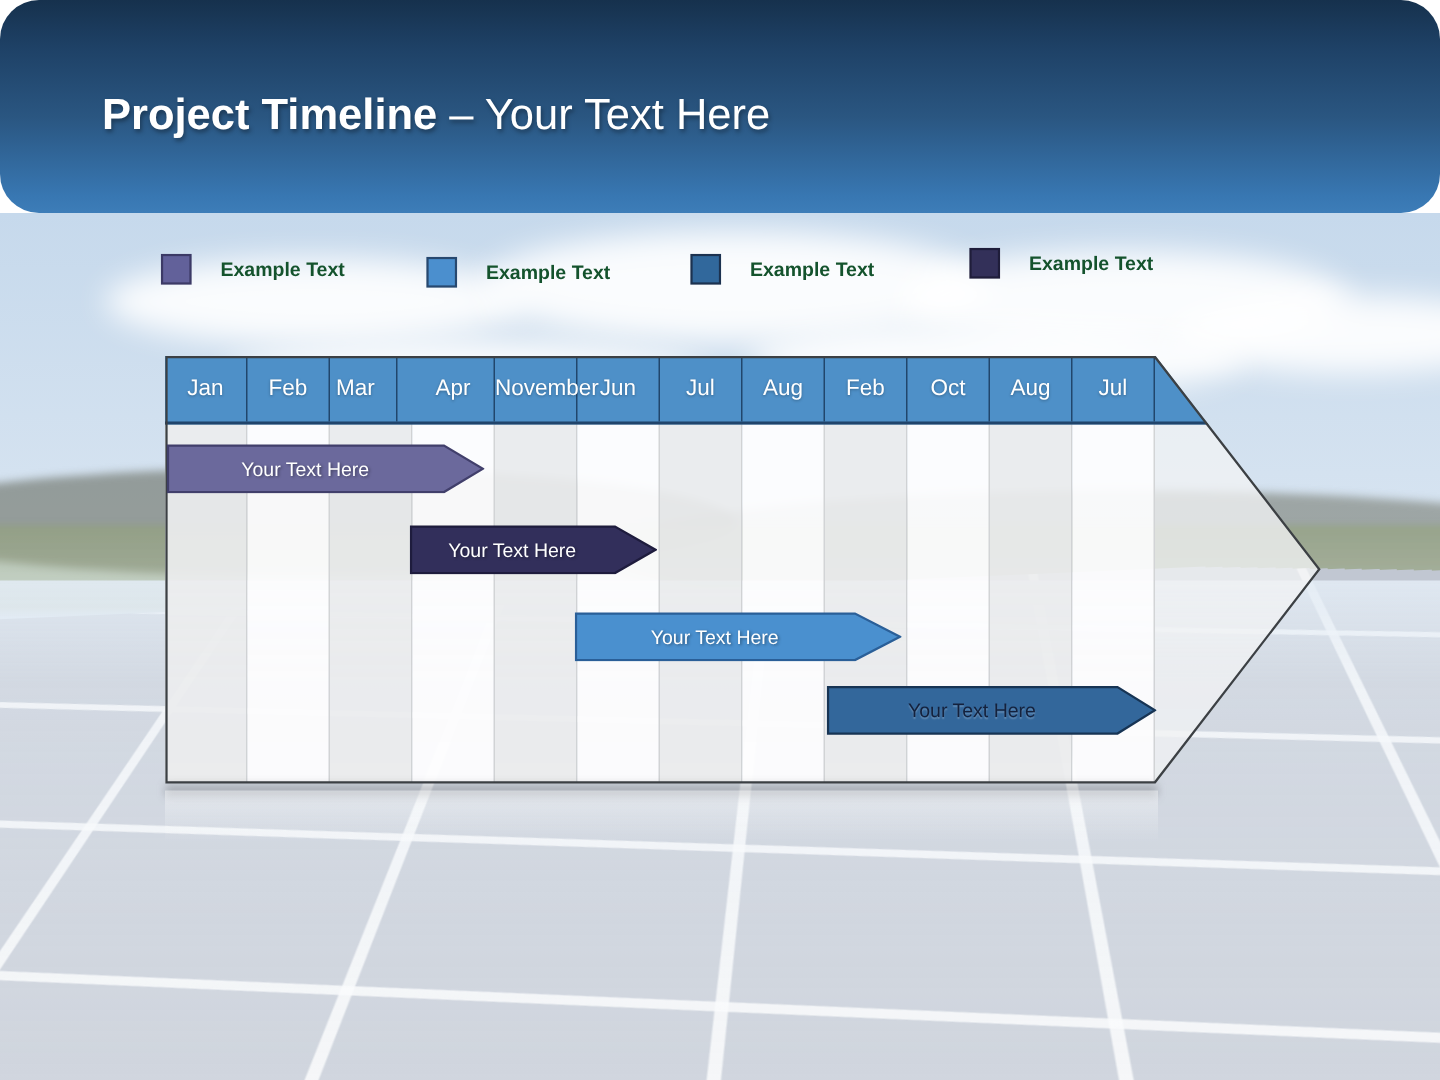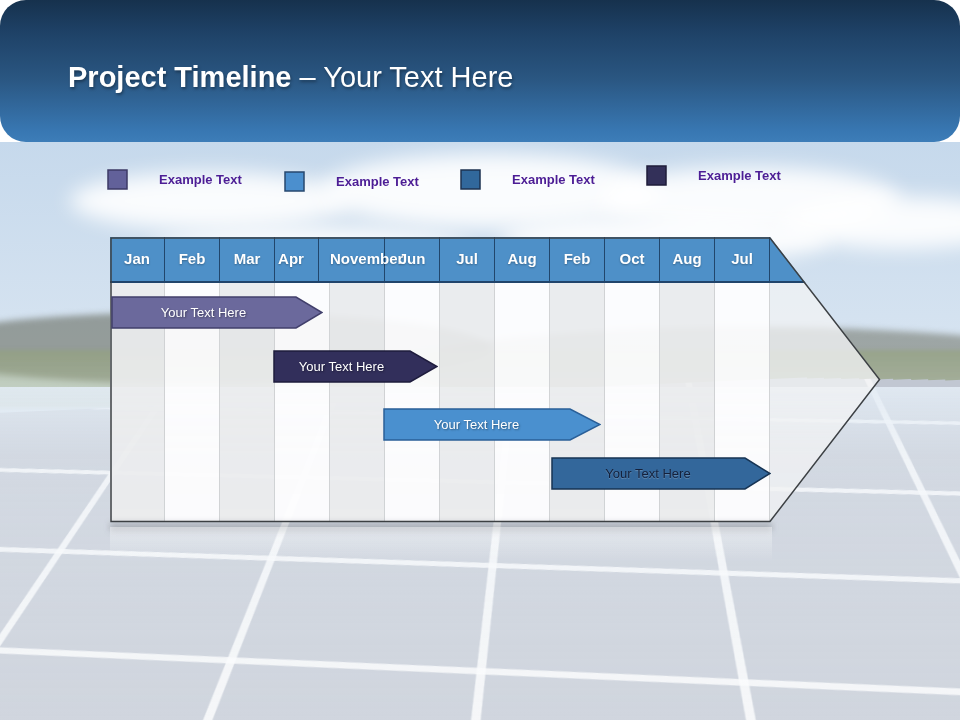--- a/index.html
+++ b/index.html
@@ -29,26 +29,26 @@
       repeating-linear-gradient(90deg,rgba(255,255,255,0.85) 0 6px,rgba(255,255,255,0) 6px 170px),
       repeating-linear-gradient(0deg,rgba(255,255,255,0.85) 0 6px,rgba(255,255,255,0) 6px 112px);
     transform-origin:50% 0;transform:perspective(1100px) rotateX(62deg) rotateZ(7deg);}
   .haze{position:absolute;left:0;top:245px;width:1000px;height:340px;pointer-events:none;
     background:linear-gradient(180deg,rgba(226,235,244,0.9) 0%,rgba(232,239,246,0.45) 20%,rgba(244,247,250,0.3) 100%);}
 
   
   .legend{position:absolute;left:0;top:163px;width:960px;height:34px;}
   .legend-item{position:absolute;display:flex;align-items:center;}
   .legend-item svg{display:block;}
-  .legend-label{margin-left:31px;font-size:13px;font-weight:bold;color:#4c1d95;white-space:nowrap;}
+  .legend-label{margin-left:19px;font-size:13px;font-weight:bold;color:#14532d;white-space:nowrap;}
 
   
   .timeline{position:absolute;left:110px;top:237px;width:772px;height:286px;}
   .tl-clip{position:absolute;left:0;top:0;width:770px;height:285px;
-    clip-path:polygon(0px 0px,660px 0px,770px 142.5px,660px 285px,0px 285px);font-weight:bold;}
+    clip-path:polygon(0px 0px,660px 0px,770px 142.5px,660px 285px,0px 285px);}
   .col{position:absolute;top:0;height:285px;width:55px;border-right:1px solid rgba(205,207,210,0.9);box-sizing:border-box;}
   .col.odd{background:rgba(236,237,238,0.93);}
   .col.even{background:rgba(253,253,254,0.95);}
   .tri-zone{position:absolute;left:660px;top:0;width:110px;height:285px;background:rgba(241,242,244,0.78);}
   .tl-header{position:absolute;left:0;top:0;width:770px;height:46px;background:#4e90c8;
     border-bottom:2px solid rgba(25,55,90,0.85);box-sizing:border-box;}
   .mcell{position:absolute;top:0;height:44px;width:55px;box-sizing:border-box;border-right:1.5px solid #21466c;
     color:#ffffff;font-size:15px;line-height:44px;text-align:center;text-shadow:0 1px 2px rgba(0,0,0,0.3);}
   .mcell.last{border-right:none;}
   .outline{position:absolute;left:0;top:0;pointer-events:none;}
@@ -126,22 +126,22 @@
       <div class="col odd" style="left:330px;"></div>
       <div class="col even" style="left:385px;"></div>
       <div class="col odd" style="left:440px;"></div>
       <div class="col even" style="left:495px;"></div>
       <div class="col odd" style="left:550px;"></div>
       <div class="col even" style="left:605px;"></div>
       <div class="tri-zone"></div>
       <div class="tl-header">
         <div class="mcell" style="left:0px;">Jan</div>
         <div class="mcell" style="left:55px;">Feb</div>
-        <div class="mcell" style="left:110px;">Mar</div>
-        <div class="mcell" style="left:154px;text-align:center;">Apr</div>
+        <div class="mcell" style="left:100px;">Mar</div>
+        <div class="mcell" style="left:165px;text-align:center;">Apr</div>
         <div class="mcell" style="left:220px;">November</div>
         <div class="mcell" style="left:275px;">Jun</div>
         <div class="mcell" style="left:330px;">Jul</div>
         <div class="mcell" style="left:385px;">Aug</div>
         <div class="mcell" style="left:440px;">Feb</div>
         <div class="mcell" style="left:495px;">Oct</div>
         <div class="mcell" style="left:550px;">Aug</div>
         <div class="mcell" style="left:605px;">Jul</div>
         <div class="mcell last" style="left:660px;width:110px;"></div>
       </div>

